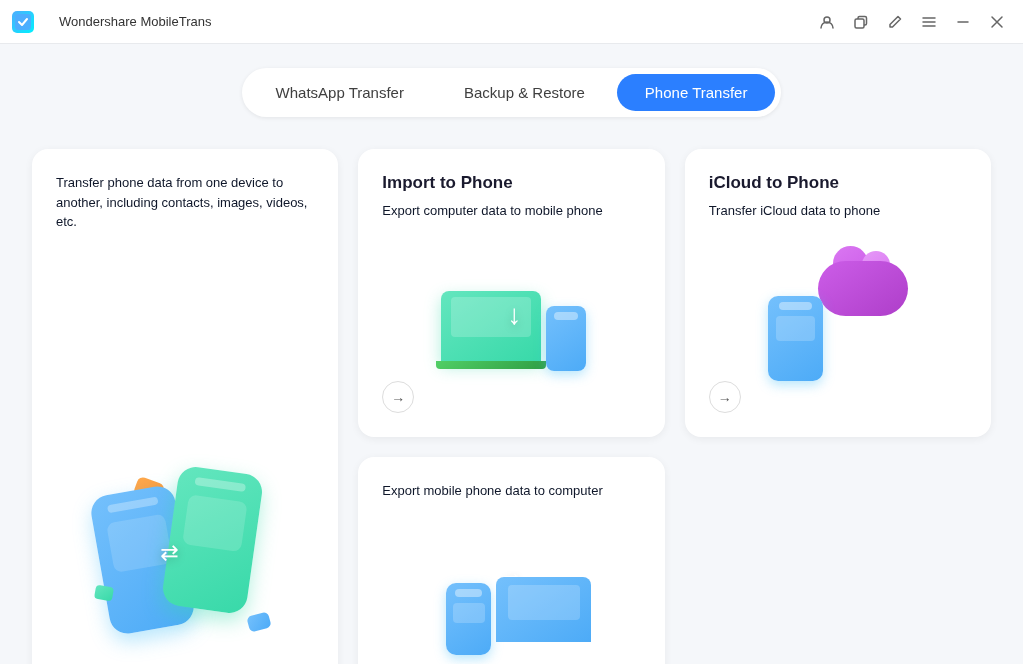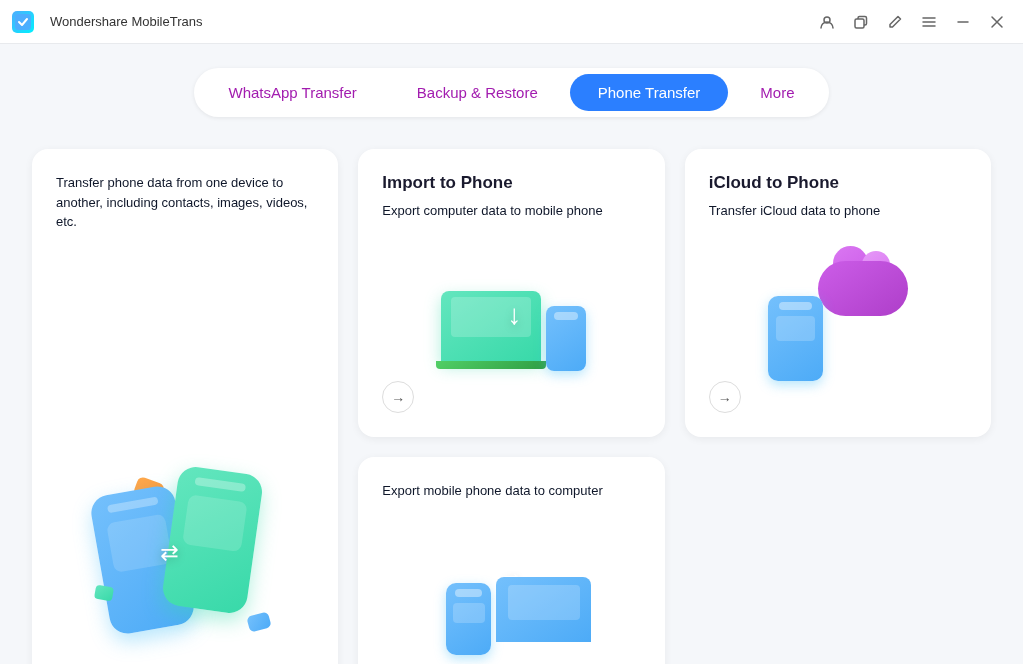--- a/index.html
+++ b/index.html
@@ -20,21 +20,21 @@
       align-items: center;
       justify-content: space-between;
       padding: 0 12px;
       height: 44px;
       border-bottom: 1px solid #e8eaed;
       flex-shrink: 0;
     }
     .titlebar-left {
       display: flex;
       align-items: center;
-      gap: 16px;
+      gap: 25px;
       text-align: center;
     }
     .app-icon {
       width: 22px;
       height: 22px;
       border-radius: 5px;
       background: linear-gradient(135deg, #4facfe, #00f2fe);
       display: flex;
       align-items: center;
       justify-content: center;
@@ -87,21 +87,21 @@
       width: fit-content;
       box-shadow: 0 1px 4px rgba(0,0,0,0.08);
     }
     .nav-tab {
       padding: 10px 28px;
       border-radius: 50px;
       border: none;
       background: transparent;
       cursor: pointer;
       font-size: 15px;
-      color: #a21caf;
+      color: #404040;
       font-weight: 500;
       transition: all 0.2s;
     }
     .nav-tab.active {
       background: #2b7fff;
       color: white;
     }
 
     
     .cards-grid {
@@ -423,21 +423,20 @@
     </button>
   </div>
 </div>
 
 <div class="main">
 
   <div class="nav-tabs">
     <button class="nav-tab">WhatsApp Transfer</button>
     <button class="nav-tab">Backup &amp; Restore</button>
     <button class="nav-tab active">Phone Transfer</button>
-    <button class="nav-tab">More</button>
   </div>
 
   <div class="cards-grid">
 
     <div class="card large">
       <span class="card-desc">Transfer phone data from one device to another, including contacts, images, videos, etc.</span>
       <div class="illus">
         <div class="phone-illus">
           <div class="phone-decoration"></div>
           <div class="phone-shape phone-back">

